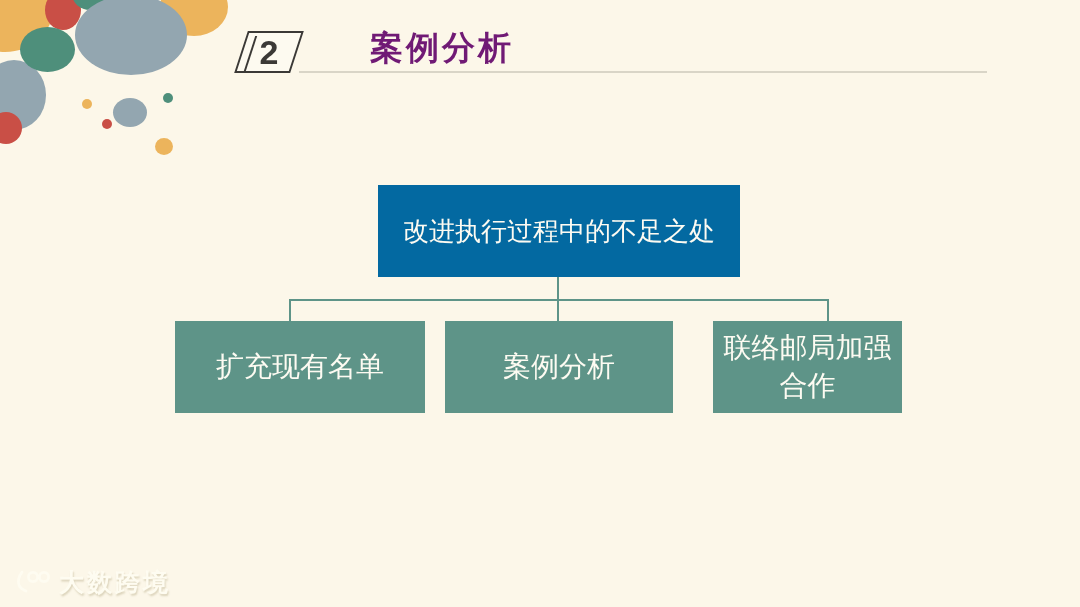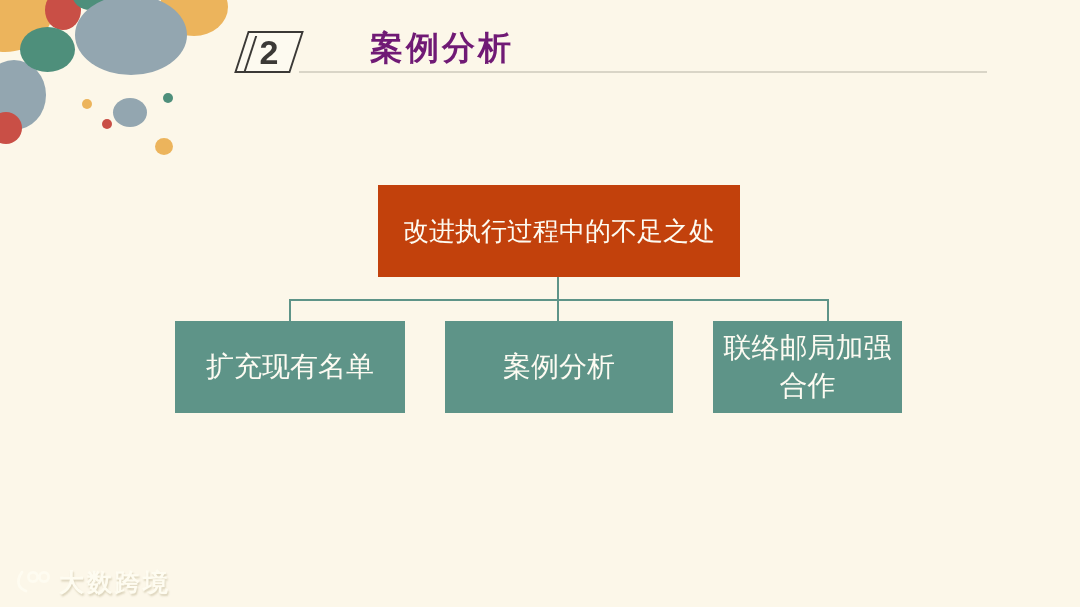--- a/index.html
+++ b/index.html
@@ -65,24 +65,24 @@
     color: #701a75; letter-spacing: 3px;
   }
   
   .node {
     position: absolute;
     display: flex; align-items: center; justify-content: center;
     color: #FDFBF2; text-align: center;
   }
   .node-root {
     left: 378px; top: 185px; width: 362px; height: 92px;
-    background: #c2410c; font-size: 26px;
+    background: #0369a1; font-size: 26px;
   }
   .node-child { background: #5E9488; top: 321px; height: 92px; font-size: 28px; }
-  .node-child-1 { left: 175px; width: 230px; }
+  .node-child-1 { left: 175px; width: 250px; }
   .node-child-2 { left: 445px; width: 228px; }
   .node-child-3 { left: 713px; width: 189px; }
   .conn { position: absolute; background: #5E9488; }
   .conn-v-root { left: 557px; top: 277px; width: 2px; height: 45px; }
   .conn-h      { left: 289px; top: 299px; width: 540px; height: 2px; }
   .conn-v-1    { left: 289px; top: 299px; width: 2px; height: 23px; }
   .conn-v-3    { left: 827px; top: 299px; width: 2px; height: 23px; }
   
   .watermark {
     position: absolute; left: 13px; top: 566px;

